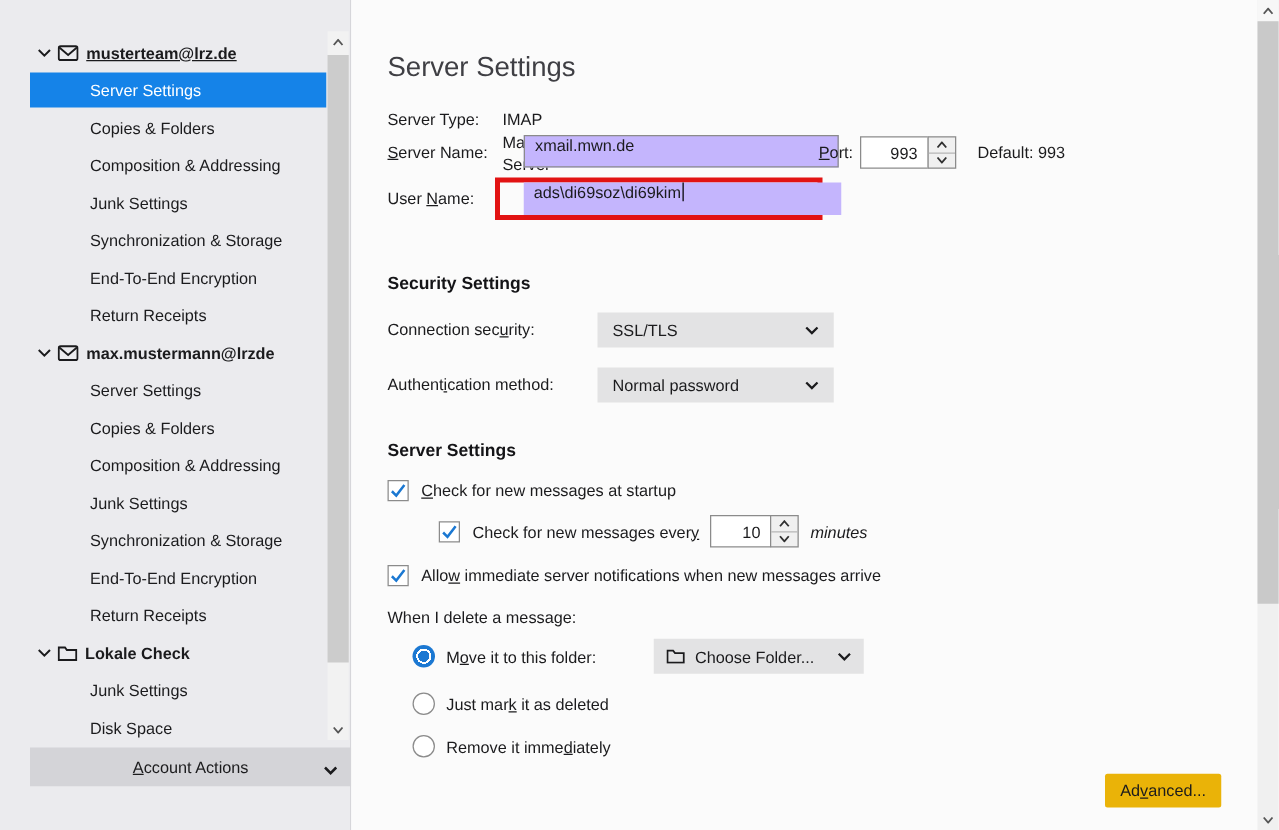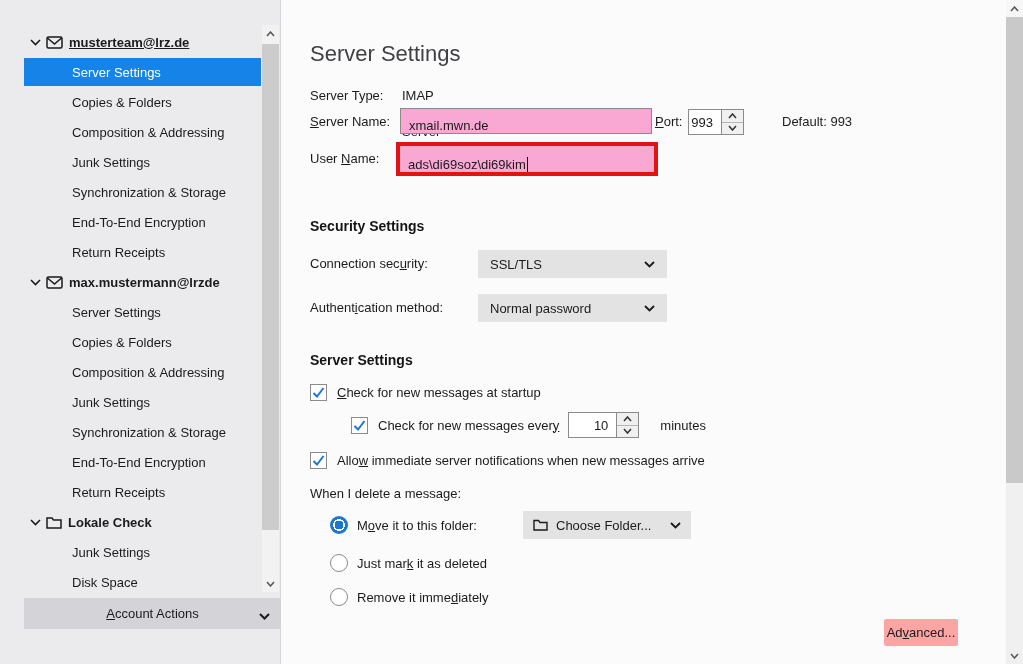--- a/index.html
+++ b/index.html
@@ -50,22 +50,22 @@
   }
   .page-title { position:absolute; left:29px; top:41px; font-size:22px; color:#3f3f44; }
   .row { position:absolute; left:29px; height:28px; }
   .lh  { line-height:28px; }
 
   .r-servertype { top:87px; height:18px; line-height:18px; }
   .r-servertype .value { position:absolute; left:92px; top:0; line-height:18px; }
 
   .r-servername { top:108px; width:680px; }
   .txt-input {
-    background:#f9a8d4; border:1px solid #8b8b8b; height:26px;
-    display:flex; align-items:flex-end; padding-left:8px; font-size:13px; color:#1b1b1d;
+    background:#c4b5fd; border:1px solid #8b8b8b; height:26px;
+    display:flex; align-items:flex-start; padding-left:8px; font-size:13px; color:#1b1b1d;margin-left:19px;
   }
   .r-servername .srv-input { position:absolute; left:90px; top:0; width:252px; }
   .r-servername .port-label { position:absolute; left:345px; top:0; line-height:28px; }
   .numfield { display:flex; align-items:stretch; height:26px; }
   .num-box {
     background:#fff; border:1px solid #8b8b8b; display:flex; align-items:center;
     justify-content:flex-end; padding-right:8px;
   }
   .spinner {
     width:23px; border:1px solid #8b8b8b; margin-left:-1px; background:#f0f0f0;
@@ -102,21 +102,21 @@
   .cb-row { position:absolute; left:29px; display:flex; align-items:center; }
   .r-cb1 { top:382px; height:20px; }
   .r-cb2 { top:411px; height:28px;padding-left:41px; }
   .r-cb3 { top:450px; height:20px; }
   .checkbox {
     width:17px; height:17px; background:#fff; border:1px solid #8b8b8b;
     display:flex; align-items:center; justify-content:center; flex:none;
   }
   .cb-row .cb-label { margin-left:10px; }
   .r-cb2 .numfield { margin-left:9px; }
-  .r-cb2 .minutes { margin-left:21px; }
+  .r-cb2 .minutes { margin-left:9px;font-style:italic; }
 
   .r-whendelete { top:484px; height:20px; line-height:20px; }
 
   .radio-row { position:absolute; left:29px; height:28px; display:flex; align-items:center; }
   .r-radio1 { top:511px; width:680px; }
   .r-radio2 { top:549px; }
   .r-radio3 { top:583px; }
   .radio {
     width:18px; height:18px; border-radius:50%; flex:none;
     border:1px solid #8b8b8b; background:#fff; margin-left:20px;
@@ -127,22 +127,22 @@
   }
   .radio-row .rd-label { margin-left:9px; }
   .choose-folder {
     position:absolute; left:213px; top:0; width:168px; height:28px;
     background:#e3e3e4; display:flex; align-items:center; padding:0 10px; cursor:default;
   }
   .choose-folder .ico { display:inline-flex; margin-right:8px; }
   .choose-folder .cf-chevron { margin-left:auto; display:inline-flex; }
 
   .advanced-btn {
-    position:absolute; left:603px; top:619px; width:74px; height:27px;
-    background:#fca5a5; border-radius:2px; display:flex; align-items:center;
+    position:absolute; left:603px; top:619px; width:93px; height:27px;
+    background:#eab308; border-radius:2px; display:flex; align-items:center;
     justify-content:center; cursor:default;
   }
 
   
   .main-scrollbar { position:absolute; right:0; top:0; width:17px; height:664px; background:#f0f0f0; }
   .main-scrollbar .ms-up    { position:absolute; top:0; left:0; width:17px; height:17px; display:flex; align-items:center; justify-content:center; background:#f7f7f7; }
   .main-scrollbar .ms-thumb { position:absolute; top:17px; left:0; width:17px; height:466px; background:#c9c9c9; }
   .main-scrollbar .ms-down  { position:absolute; bottom:0; left:0; width:17px; height:17px; display:flex; align-items:center; justify-content:center; }
 </style>
 </head>
@@ -246,21 +246,21 @@
     <span class="value">IMAP Mail Server</span>
   </div>
 
   <div class="row r-servername">
     <span class="lh"><u>S</u><span>erver Name:</span></span>
     <div class="txt-input srv-input">
         <span>xmail.mwn.de</span>
       </div>
     <span class="port-label"><u>P</u><span>ort:</span></span>
     <div class="numfield port-field">
-      <div class="num-box" style="width:34px;">993</div>
+      <div class="num-box" style="width:55px;">993</div>
       <div class="spinner">
         <div class="spin-btn">
           <svg width="9" height="6" viewBox="0 0 9 6">
               <polyline points="1,5 4.5,1 8,5" fill="none" stroke="#303030" stroke-width="1.5"></polyline>
             </svg>
         </div>
         <div class="spin-btn">
           <svg width="9" height="6" viewBox="0 0 9 6">
               <polyline points="1,1 4.5,5 8,1" fill="none" stroke="#303030" stroke-width="1.5"></polyline>
             </svg>

